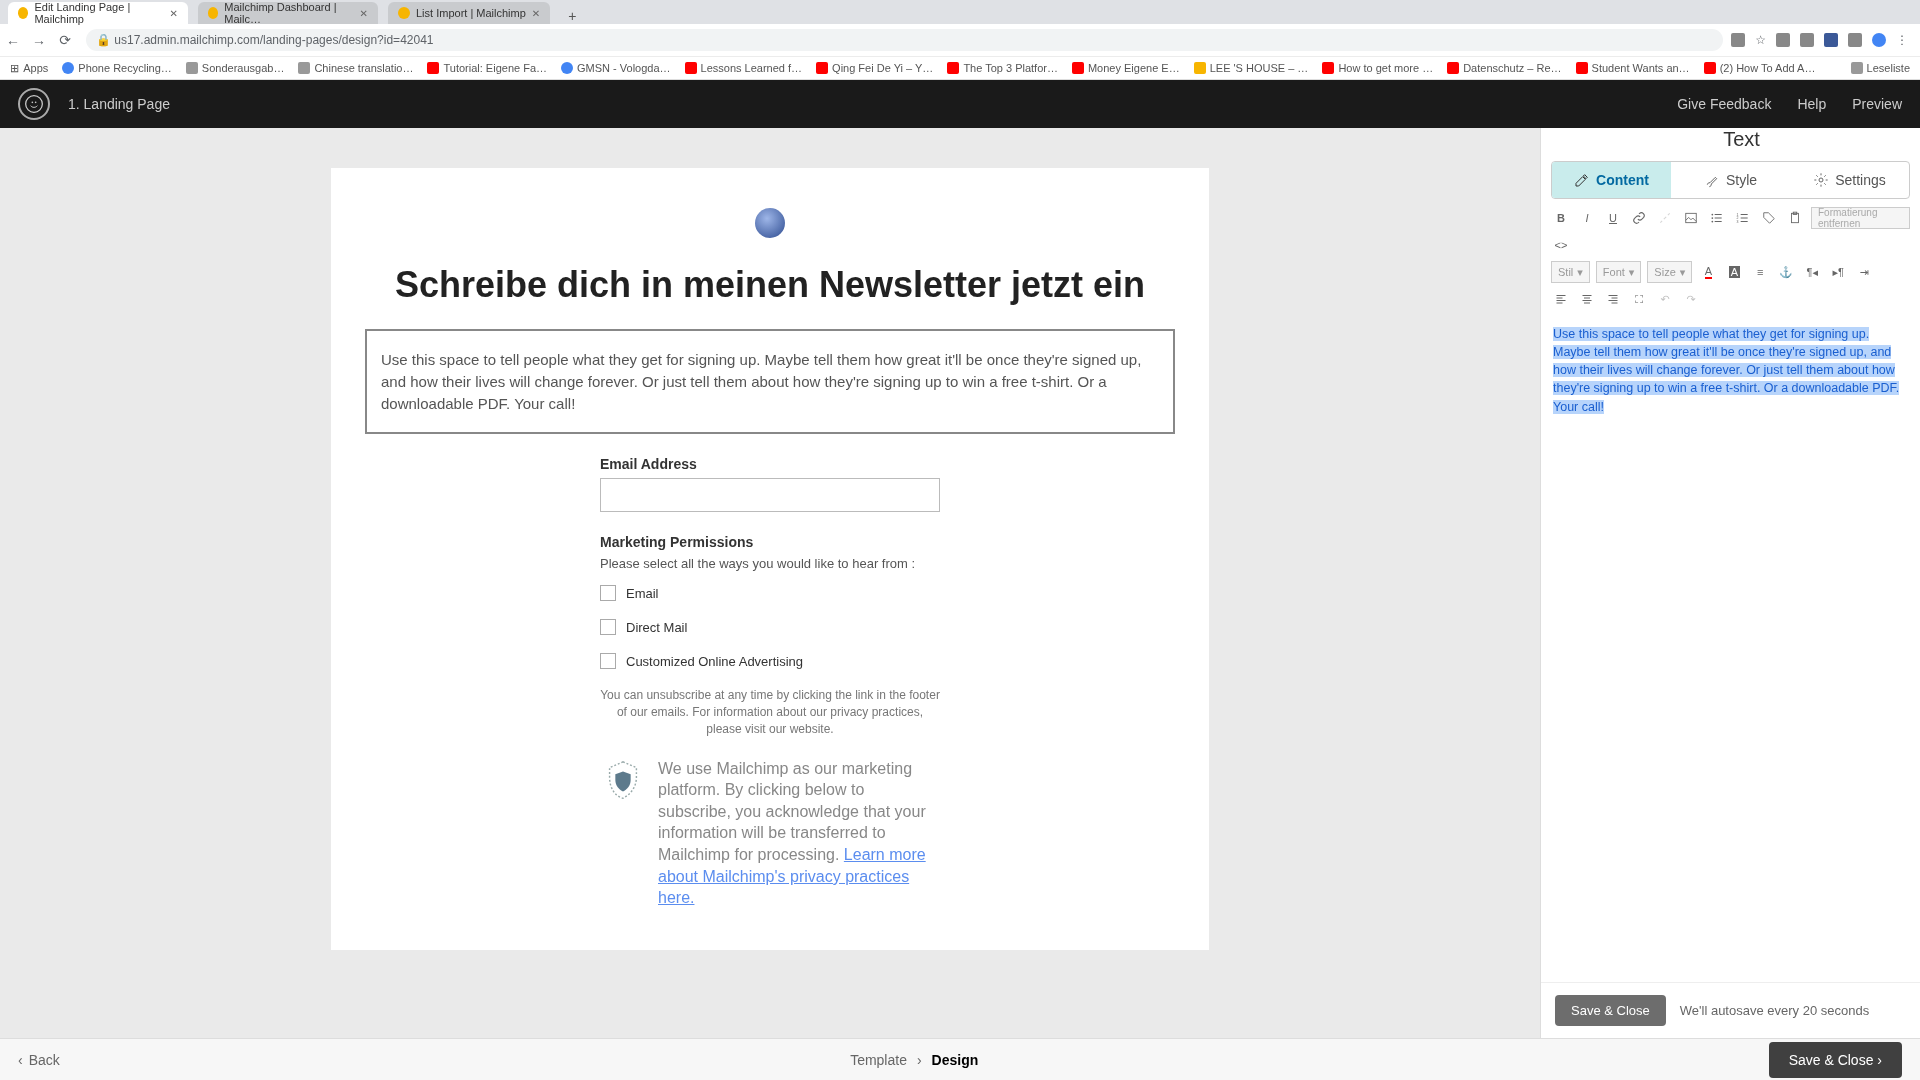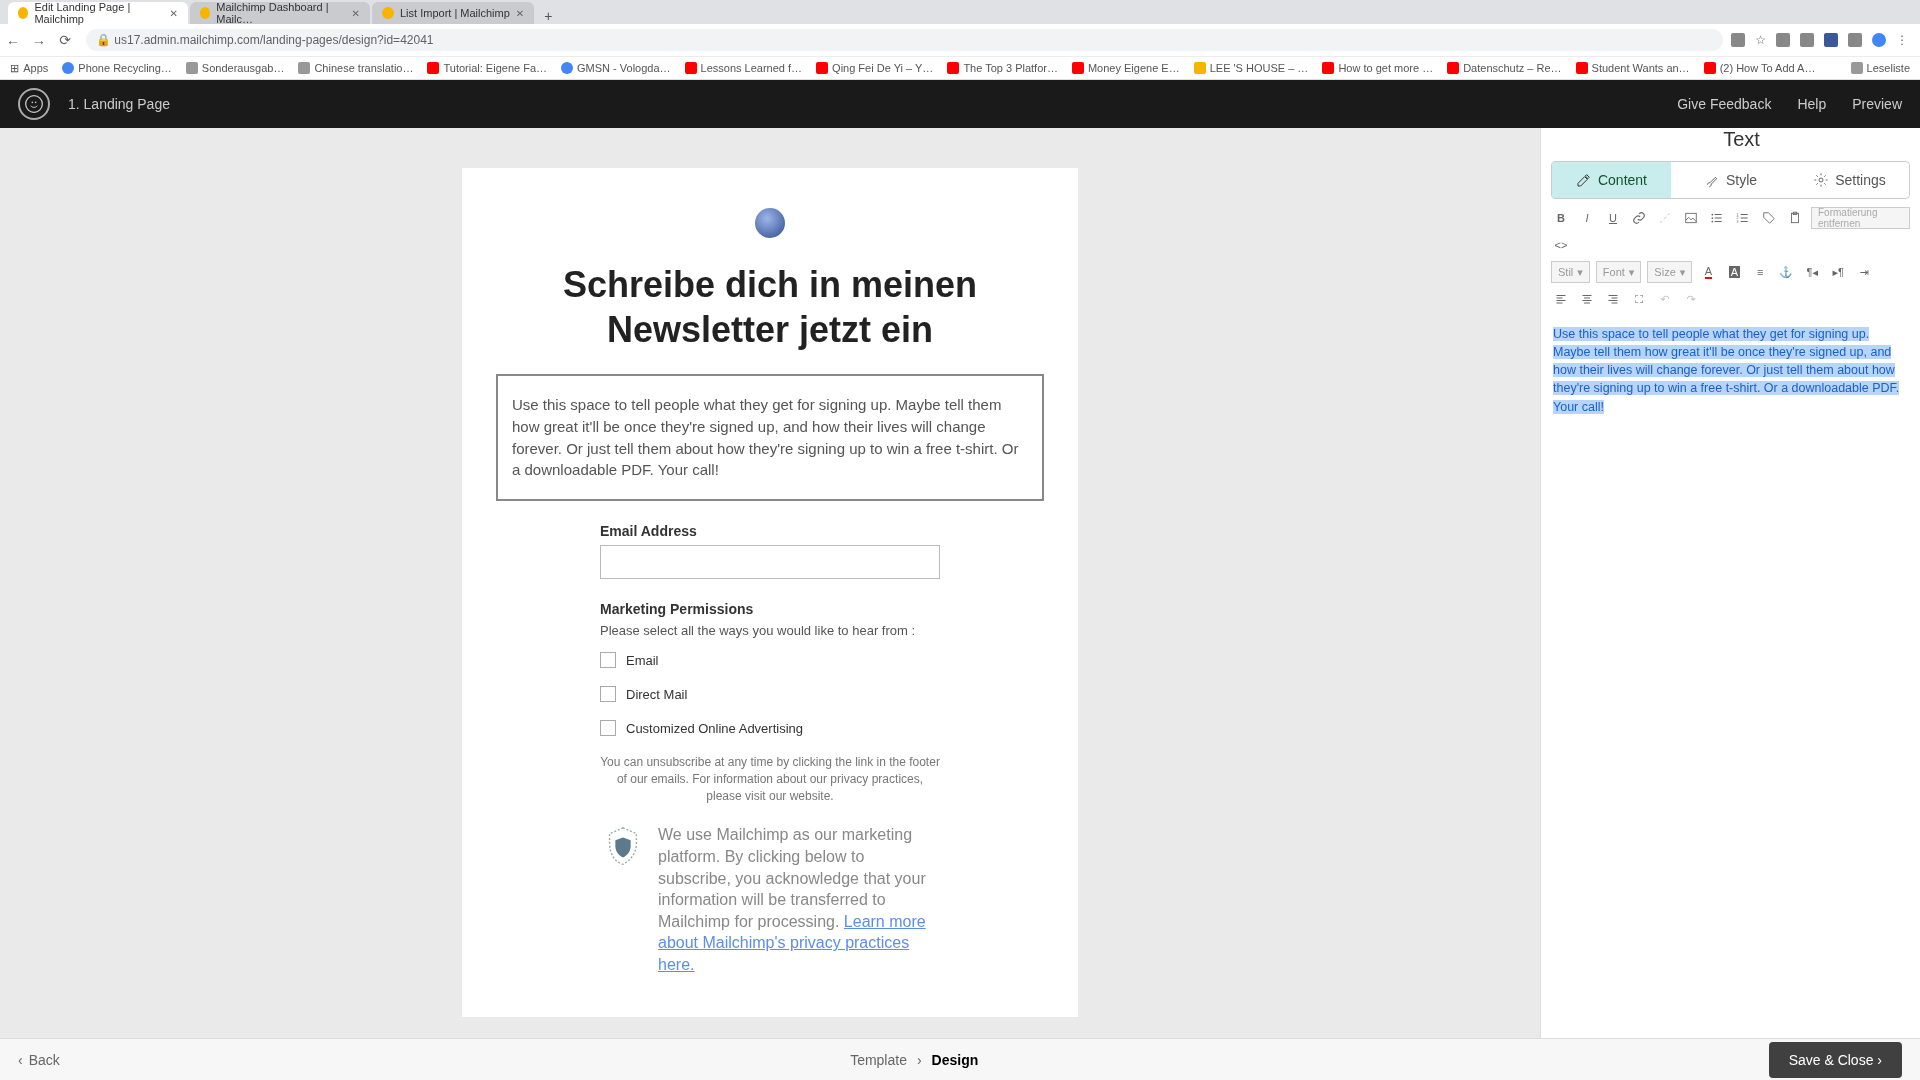--- a/index.html
+++ b/index.html
@@ -1,20 +1,20 @@
 <!DOCTYPE html>
 <html><head>
 <meta charset="utf-8">
 <style>
   * { box-sizing: border-box; margin: 0; padding: 0; font-family: -apple-system, BlinkMacSystemFont, "Segoe UI", Helvetica, Arial, sans-serif; }
   body { background: #f4f4f4; width: 1920px; height: 1080px; overflow: hidden; position: relative; }
 
   
   .browser-chrome { background: #dfe1e5; height: 56px; }
-  .tab-row { display: flex; align-items: flex-end; height: 24px; padding-left: 8px; }
+  .tab-row { display: flex; align-items: flex-end; height: 24px; padding-left: 8px; gap: 8px; }
   .tab { display: flex; align-items: center; gap: 6px; padding: 0 10px; height: 22px; font-size: 11px; color: #333; background: #c9cbce; border-radius: 6px 6px 0 0; margin-right: 2px; max-width: 180px; }
   .tab.active { background: #fff; }
   .tab .favicon { width: 12px; height: 12px; border-radius: 50%; background: #f7b500; }
   .tab .close { font-size: 10px; color: #666; }
   .newtab { font-size: 14px; color: #555; padding: 0 8px; }
   .addr-row { display: flex; align-items: center; height: 32px; background: #fff; }
   .nav-btn { width: 26px; text-align: center; color: #5f6368; font-size: 14px; }
   .addr-bar { flex: 1; margin: 0 8px; height: 22px; background: #f1f3f4; border-radius: 11px; display: flex; align-items: center; padding: 0 10px; font-size: 12px; color: #5f6368; }
   .right-icons { display: flex; gap: 10px; padding-right: 12px; color: #5f6368; font-size: 12px; }
   .ext-icon { width: 14px; height: 14px; background: #888; border-radius: 2px; }
@@ -28,41 +28,41 @@
   
   .app-header { background: #1a1a1a; height: 48px; display: flex; align-items: center; justify-content: space-between; padding: 0 18px; color: #ccc; font-size: 14px; }
   .app-left { display: flex; align-items: center; gap: 18px; }
   .mc-logo { width: 32px; height: 32px; border-radius: 50%; border: 2px solid #aaa; display: flex; align-items: center; justify-content: center; font-size: 18px; }
   .app-right { display: flex; gap: 26px; }
   .app-right span { cursor: pointer; }
 
   
   .main { display: flex; height: calc(1080px - 56px - 24px - 48px - 42px); }
   .canvas { flex: 1; background: #eaeaea; overflow: auto; padding: 40px 0; }
-  .page { width: 616px; margin: 0 auto; background: #fff; padding: 40px 34px 30px; }
+  .page { width: 878px; margin: 0 auto; background: #fff; padding: 40px 34px 30px; }
   .logo-dot { width: 30px; height: 30px; border-radius: 50%; background: radial-gradient(circle at 40% 35%, #9eb6e8, #2c4a8f); margin: 0 auto 24px; }
   .headline { font-size: 36px; font-weight: 700; text-align: center; line-height: 1.25; color: #222; margin-bottom: 22px; }
   .desc-box { border: 2px solid #888; padding: 18px 14px; font-size: 15px; color: #555; line-height: 1.45; margin-bottom: 22px; }
   .form-area { width: 340px; margin: 11px auto; font-size: 14px; color: #333; }
   .lbl { font-weight: 700; font-size: 14px; margin-bottom: 6px; }
   .email-input { width: 100%; height: 34px; border: 1px solid #bbb; margin-bottom: 22px; }
   .sub { font-size: 13px; color: #555; margin-bottom: 14px; }
   .chk-row { display: flex; align-items: center; gap: 10px; margin-bottom: 18px; font-size: 13px; }
   .chk { width: 16px; height: 16px; border: 1px solid #aaa; background: #fff; }
   .fine { font-size: 12px; color: #777; line-height: 1.4; margin-top: 12px; text-align: center; }
   .legal { display: flex; gap: 12px; margin-top: 20px; font-size: 16px; color: #888; line-height: 1.35; }
   .shield { width: 46px; height: 46px; flex-shrink: 0; }
   .legal a { color: #5b8def; text-decoration: underline; }
 
   
   .sidebar { width: 380px; background: #fff; border-left: 1px solid #ddd; display: flex; flex-direction: column; }
   .side-title { text-align: center; font-size: 20px; padding: 0 0 10px; color: #333; margin-left: 22px; }
   .side-tabs { display: flex; border: 1px solid #ccc; margin: 0 10px; border-radius: 4px; overflow: hidden; }
   .side-tab { flex: 1; display: flex; align-items: center; justify-content: center; gap: 6px; height: 36px; font-size: 14px; color: #555; cursor: pointer; }
-  .side-tab.active { background: #c9ecec; color: #14532d; }
+  .side-tab.active { background: #c9ecec; color: #0369a1; font-weight: bold; }
   .side-tab svg { width: 16px; height: 16px; }
   .toolbar { padding: 8px 10px 4px; }
   .tb-row { display: flex; align-items: center; gap: 6px; margin-bottom: 6px; font-size: 11px; color: #666; }
   .tb-btn { min-width: 20px; height: 20px; display: flex; align-items: center; justify-content: center; border: 1px solid transparent; border-radius: 2px; cursor: pointer; }
   .tb-sel { height: 22px; border: 1px solid #ccc; background: #f5f5f5; font-size: 11px; padding: 0 6px; color: #999; display: flex; align-items: center; gap: 4px; }
   .tb-right { margin-left: auto; font-size: 10px; color: #aaa; }
   .editor { flex: 1; padding: 6px 12px; font-size: 12.5px; line-height: 1.45; color: #1a5fd0; }
   .editor .sel { background: #b7d4fb; }
   .side-footer { padding: 12px 14px; display: flex; align-items: center; gap: 14px; border-top: 1px solid #eee; }
   .sc-btn { background: #6d6d6d; color: #fff; padding: 8px 16px; border-radius: 4px; font-size: 13px; cursor: pointer; }
@@ -358,20 +358,24 @@
         <div class="tb-btn">⛶</div>
         <div class="tb-btn" style="opacity:.4">↶</div>
         <div class="tb-btn" style="opacity:.4">↷</div>
       </div>
     </div>
 
     <div class="editor">
       <span class="sel">Use this space to tell people what they get for signing up. Maybe tell them how great it'll be once they're signed up, and how their lives will change forever. Or just tell them about how they're signing up to win a free t-shirt. Or a downloadable PDF. Your call!</span>
     </div>
 
+    <div class="side-footer">
+      <div class="sc-btn">Save &amp; Close</div>
+      <div class="autosave">We'll autosave every 20 seconds</div>
+    </div>
   </div>
 </div>
 
 <div class="bottom-bar">
   <div class="back">
     <span>‹</span>
     <span>Back</span>
   </div>
   <div class="steps">
     <span>Template</span>

